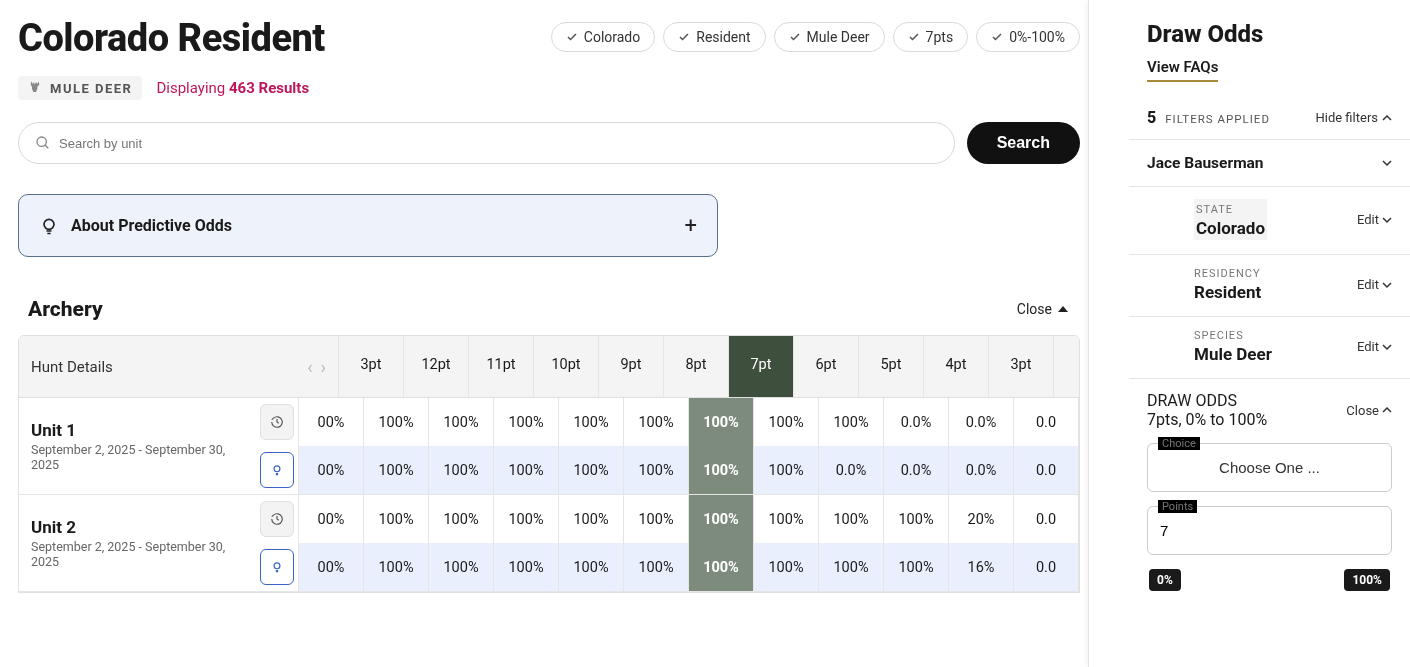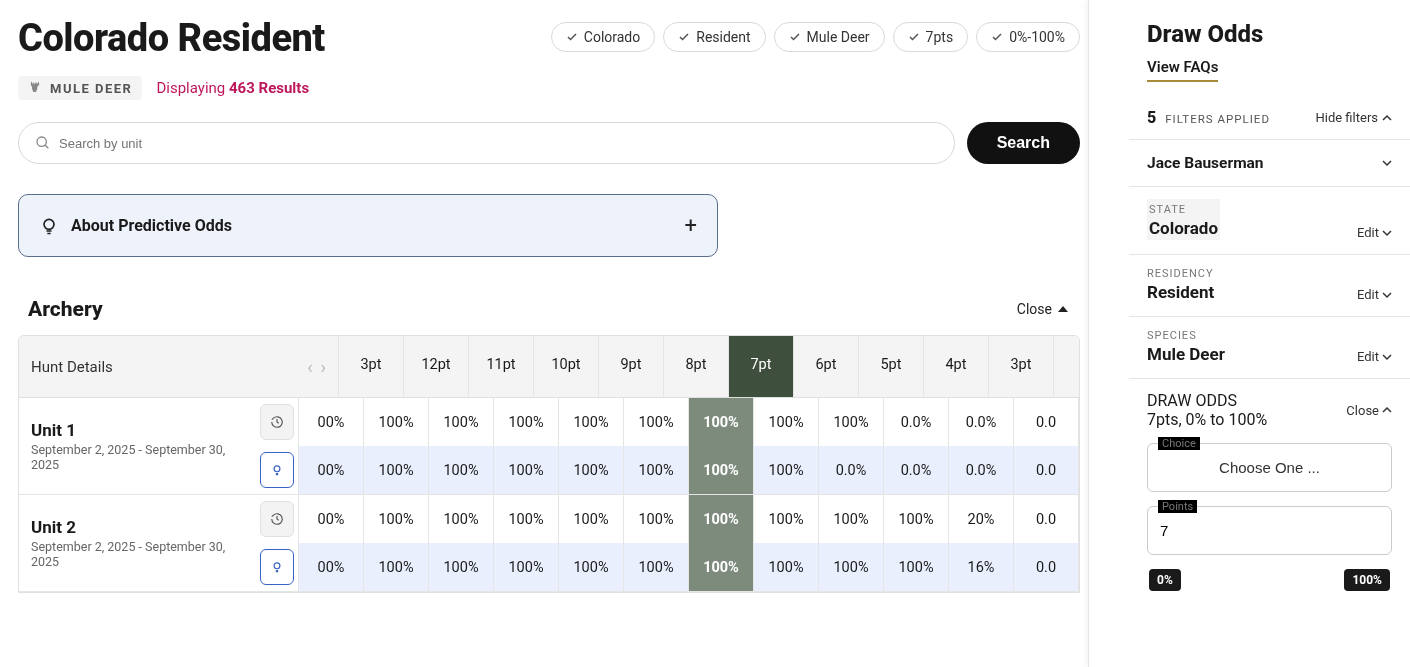--- a/index.html
+++ b/index.html
@@ -55,21 +55,21 @@
 
 .sb-header { padding: 20px 18px 8px; }
 .sb-title { font-size: 24px; font-weight: 800; }
 .sb-link { display: inline-block; margin-top: 10px; font-size: 15px; font-weight: 600; border-bottom: 2px solid #a68a3a; padding-bottom: 4px; cursor: pointer; }
 .sb-filters-row { display: flex; justify-content: space-between; align-items: center; padding: 18px 18px 12px; font-size: 12px; }
 .sb-filters-row .count { font-weight: 800; font-size: 16px; margin-right: 6px; }
 .sb-filters-row .label { letter-spacing: 1px; color: #555; font-size: 11.5px; }
 .sb-hide { font-size: 13px; color: #333; cursor: pointer; display: flex; align-items: center; gap: 4px; }
 .sb-user { border-top: 1px solid #e5e5e5; border-bottom: 1px solid #e5e5e5; padding: 14px 18px; font-weight: 700; font-size: 15.5px; display: flex; justify-content: space-between; align-items: center; cursor: pointer; }
 .sb-section { border-bottom: 1px solid #e5e5e5; padding: 12px 18px 14px; }
-.sb-section .top { display: flex; justify-content: space-between; align-items: flex-end; }
+.sb-section .top { display: flex; justify-content: space-between; align-items: center; margin-left: 47px; }
 .sb-section .lbl { font-size: 11px; letter-spacing: 1px; color: #777; }
 .sb-section .val { font-size: 17px; font-weight: 700; margin-top: 2px; }
 .sb-edit { font-size: 13px; color: #333; cursor: pointer; display: flex; align-items: center; gap: 3px; }
 .sb-state-hl { background: #f4f4f4; display: inline-block; padding: 4px 2px 2px; }
 .sb-odds { padding: 12px 18px; position: relative; }
 .sb-odds .fields { margin-top: 14px; }
 .field { position: relative; border: 1px solid #ccc; border-radius: 6px; padding: 14px 12px; margin-bottom: 14px; }
 .field .flabel { position: absolute; top: -7px; left: 10px; background: #000000; padding: 0 4px; font-size: 11px; color: #777; }
 .field select, .field input { border: none; width: 100%; font-size: 15px; outline: none; background: transparent; }
 .field select { appearance: none; text-align: center; color: #333; }

